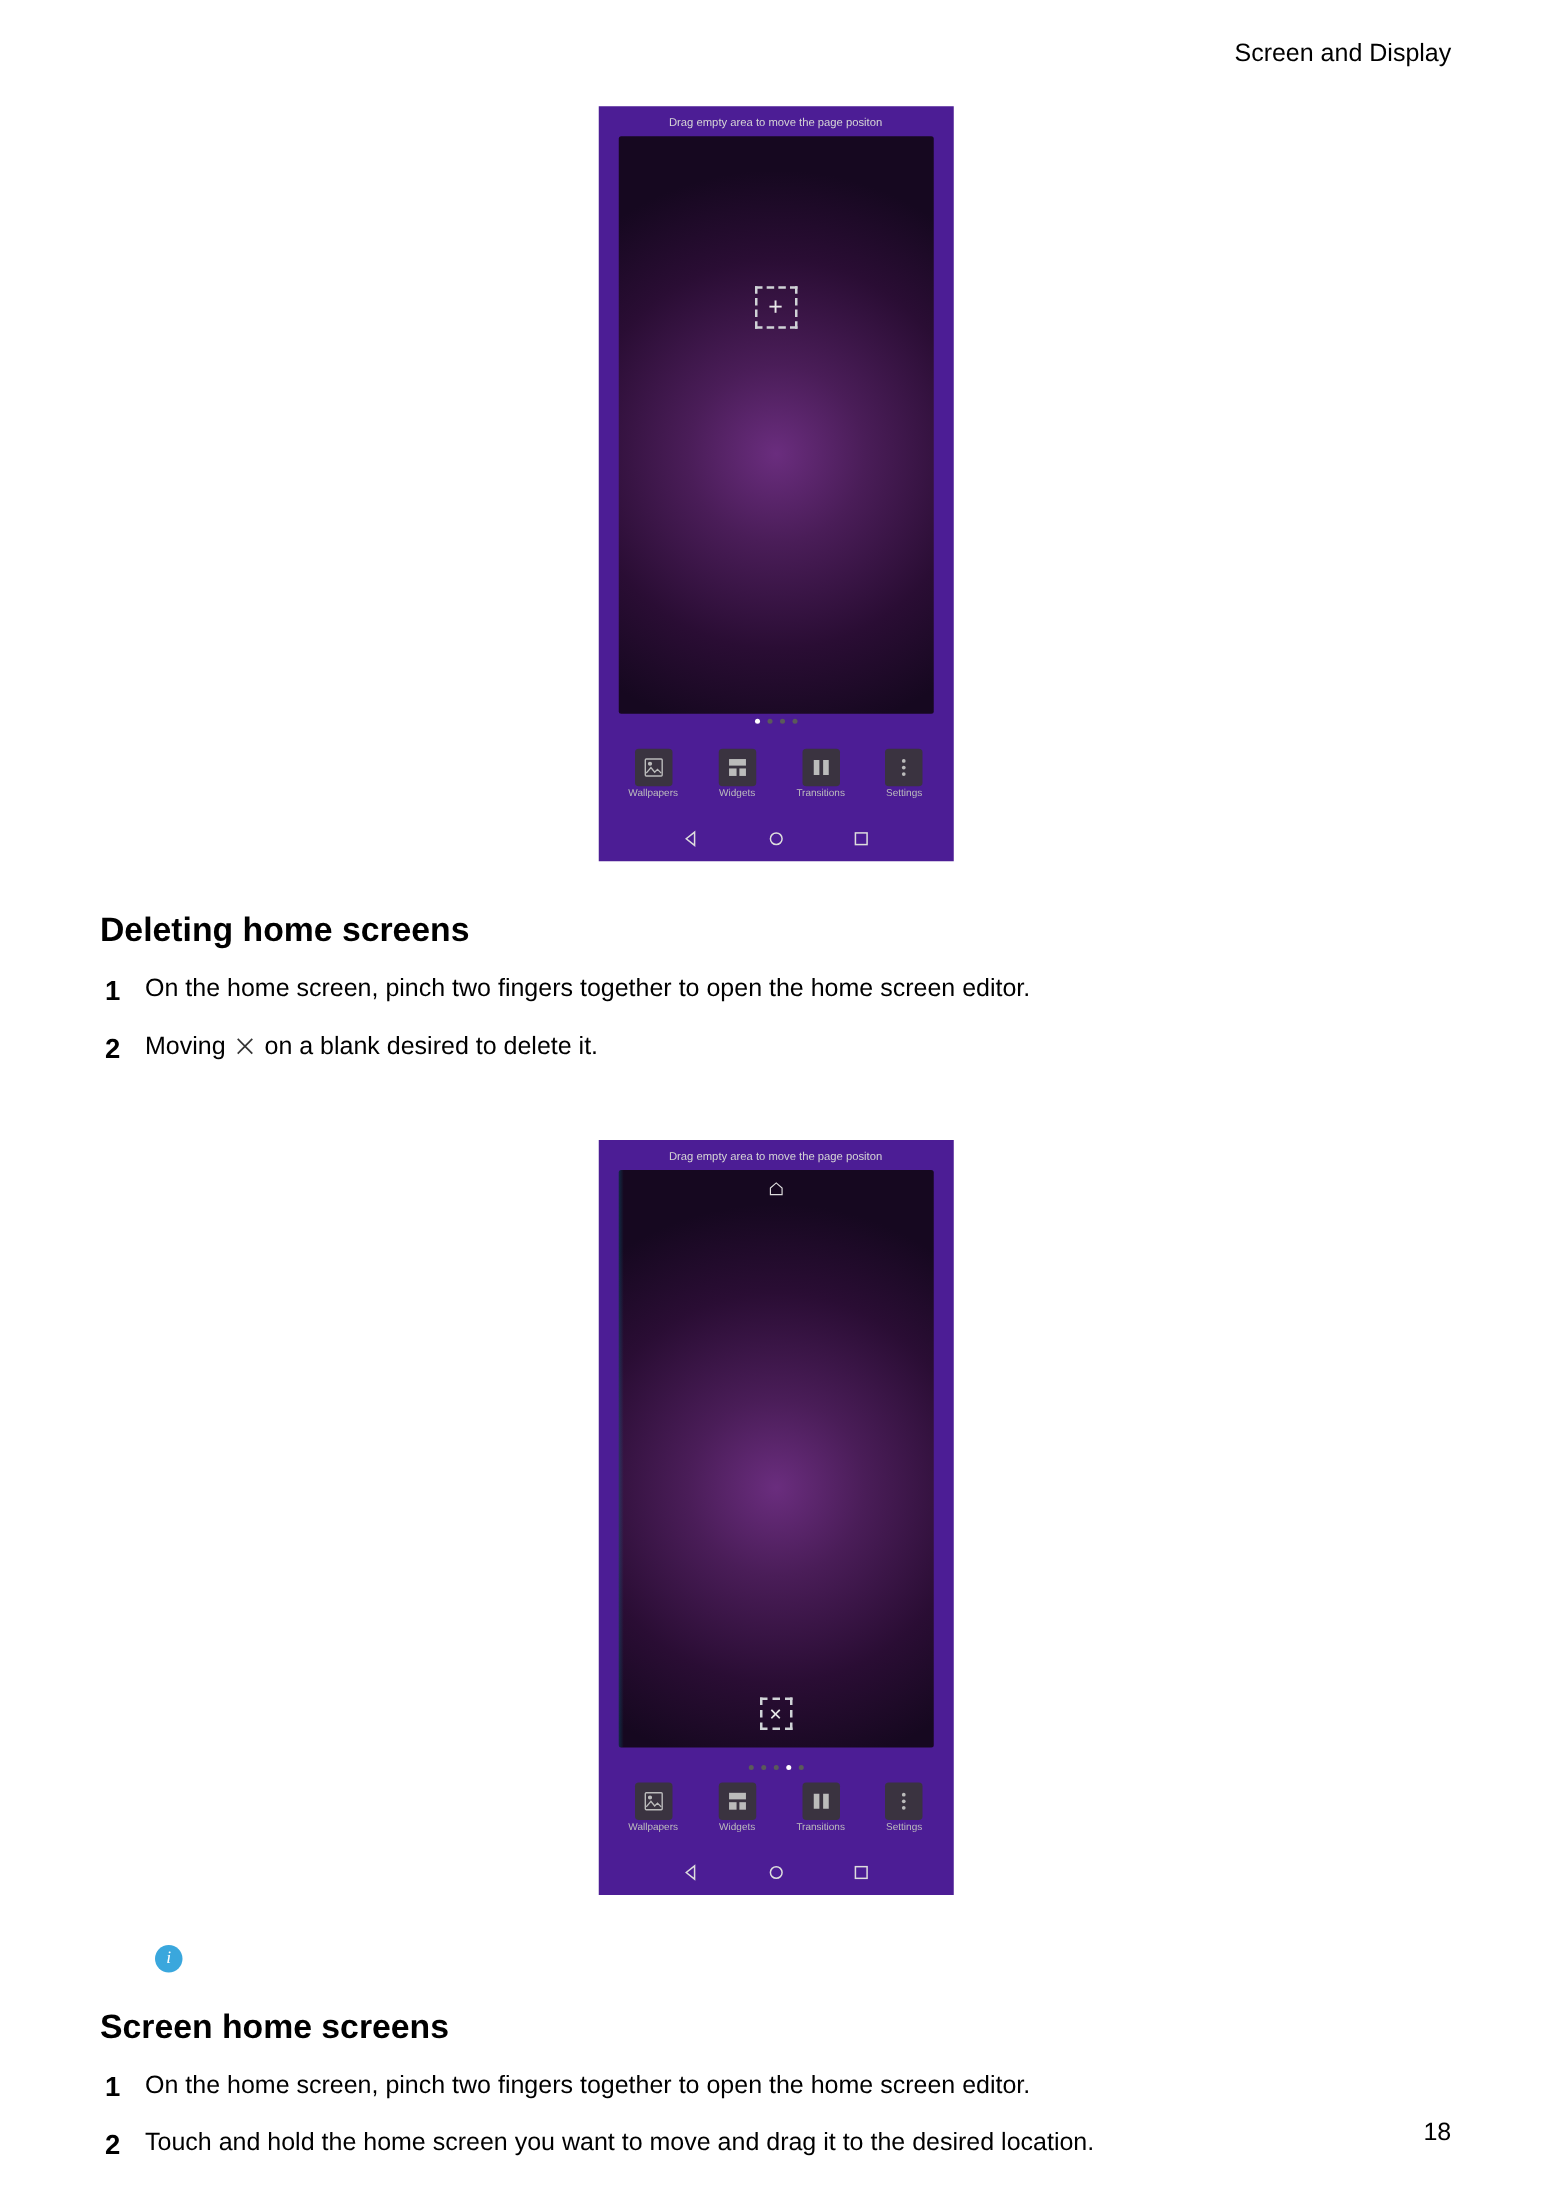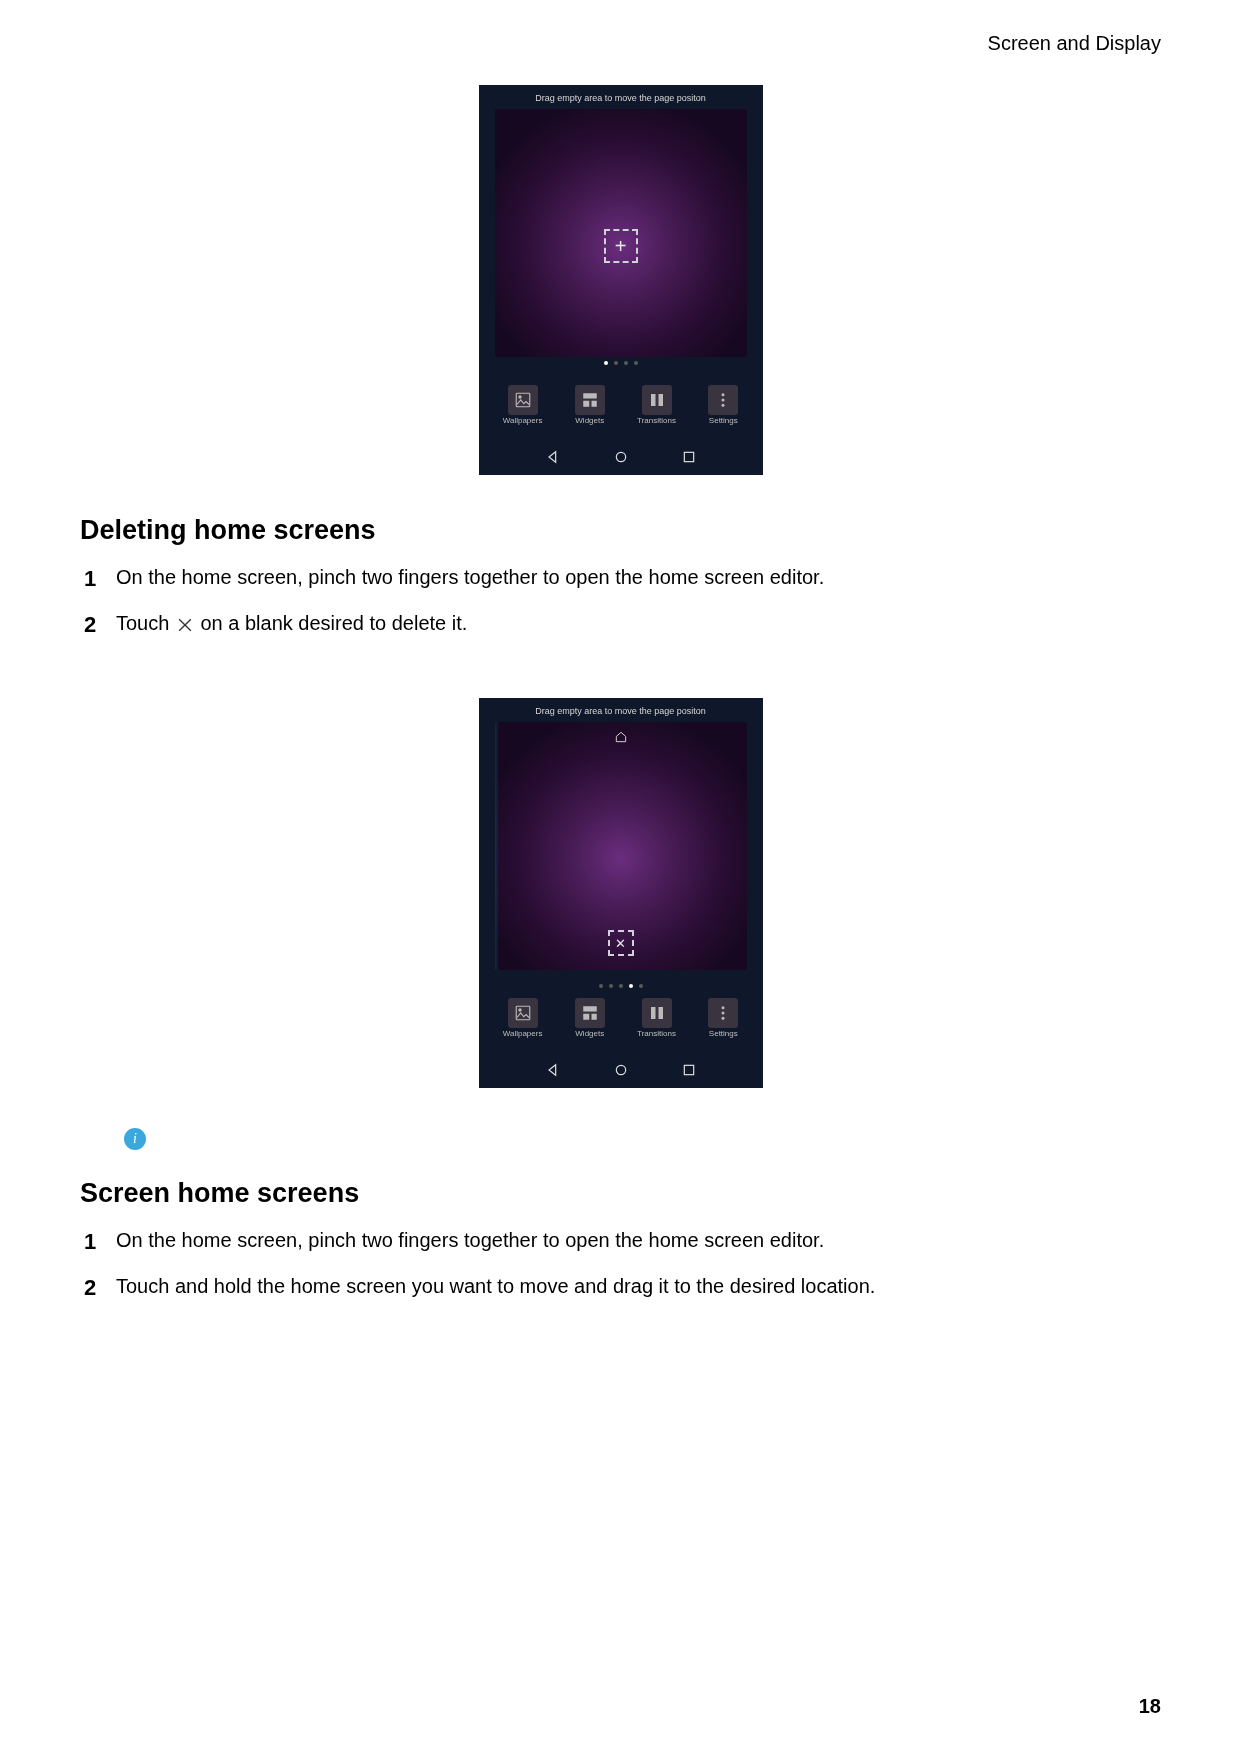--- a/index.html
+++ b/index.html
@@ -19,22 +19,22 @@
     font-size: 20px;
     margin-bottom: 30px;
   }
   .phone-wrapper {
     display: flex;
     justify-content: center;
     margin: 10px 0 40px 0;
   }
   .phone {
     width: 284px;
-    height: 390px;
-    background: #0f172a;
+    height: 604px;
+    background: #4c1d95;
     position: relative;
     overflow: hidden;
   }
   .phone-hint {
     color: #d6d6d6;
     font-size: 9px;
     text-align: center;
     padding-top: 8px;
   }
   .screen-area {
@@ -128,21 +128,20 @@
   .info-badge {
     width:22px; height:22px; border-radius:50%;
     background:#3aa7dd; color:#fff;
     display:flex; align-items:center; justify-content:center;
     font-style: italic; font-family: Georgia, serif; font-size:14px;
     flex-shrink:0;
   }
   .page-number {
     position:absolute; bottom:36px; right:80px;
     font-size:20px;
-    font-weight:bold;
   }
 </style>
 </head>
 <body>
 
 <div class="page">
 
   <div class="header-right">Screen and Display</div>
 
   <div class="phone-wrapper">
@@ -214,21 +213,21 @@
 
   <div class="section-heading">Deleting home screens</div>
   <div class="steps">
     <div class="step-row">
       <div class="step-num">1</div>
       <div>On the home screen, pinch two fingers together to open the home screen editor.</div>
     </div>
     <div class="step-row">
       <div class="step-num">2</div>
       <div>
-        <span>Touch </span>
+        <span>Moving </span>
         <span class="inline-x">
           <svg viewBox="0 0 24 24" fill="none" stroke="#333" stroke-width="1.6">
               <line x1="5" y1="5" x2="19" y2="19"></line>
               <line x1="19" y1="5" x2="5" y2="19"></line>
             </svg>
         </span>
         <span> on a blank desired to delete it.</span>
       </div>
     </div>
   </div>

